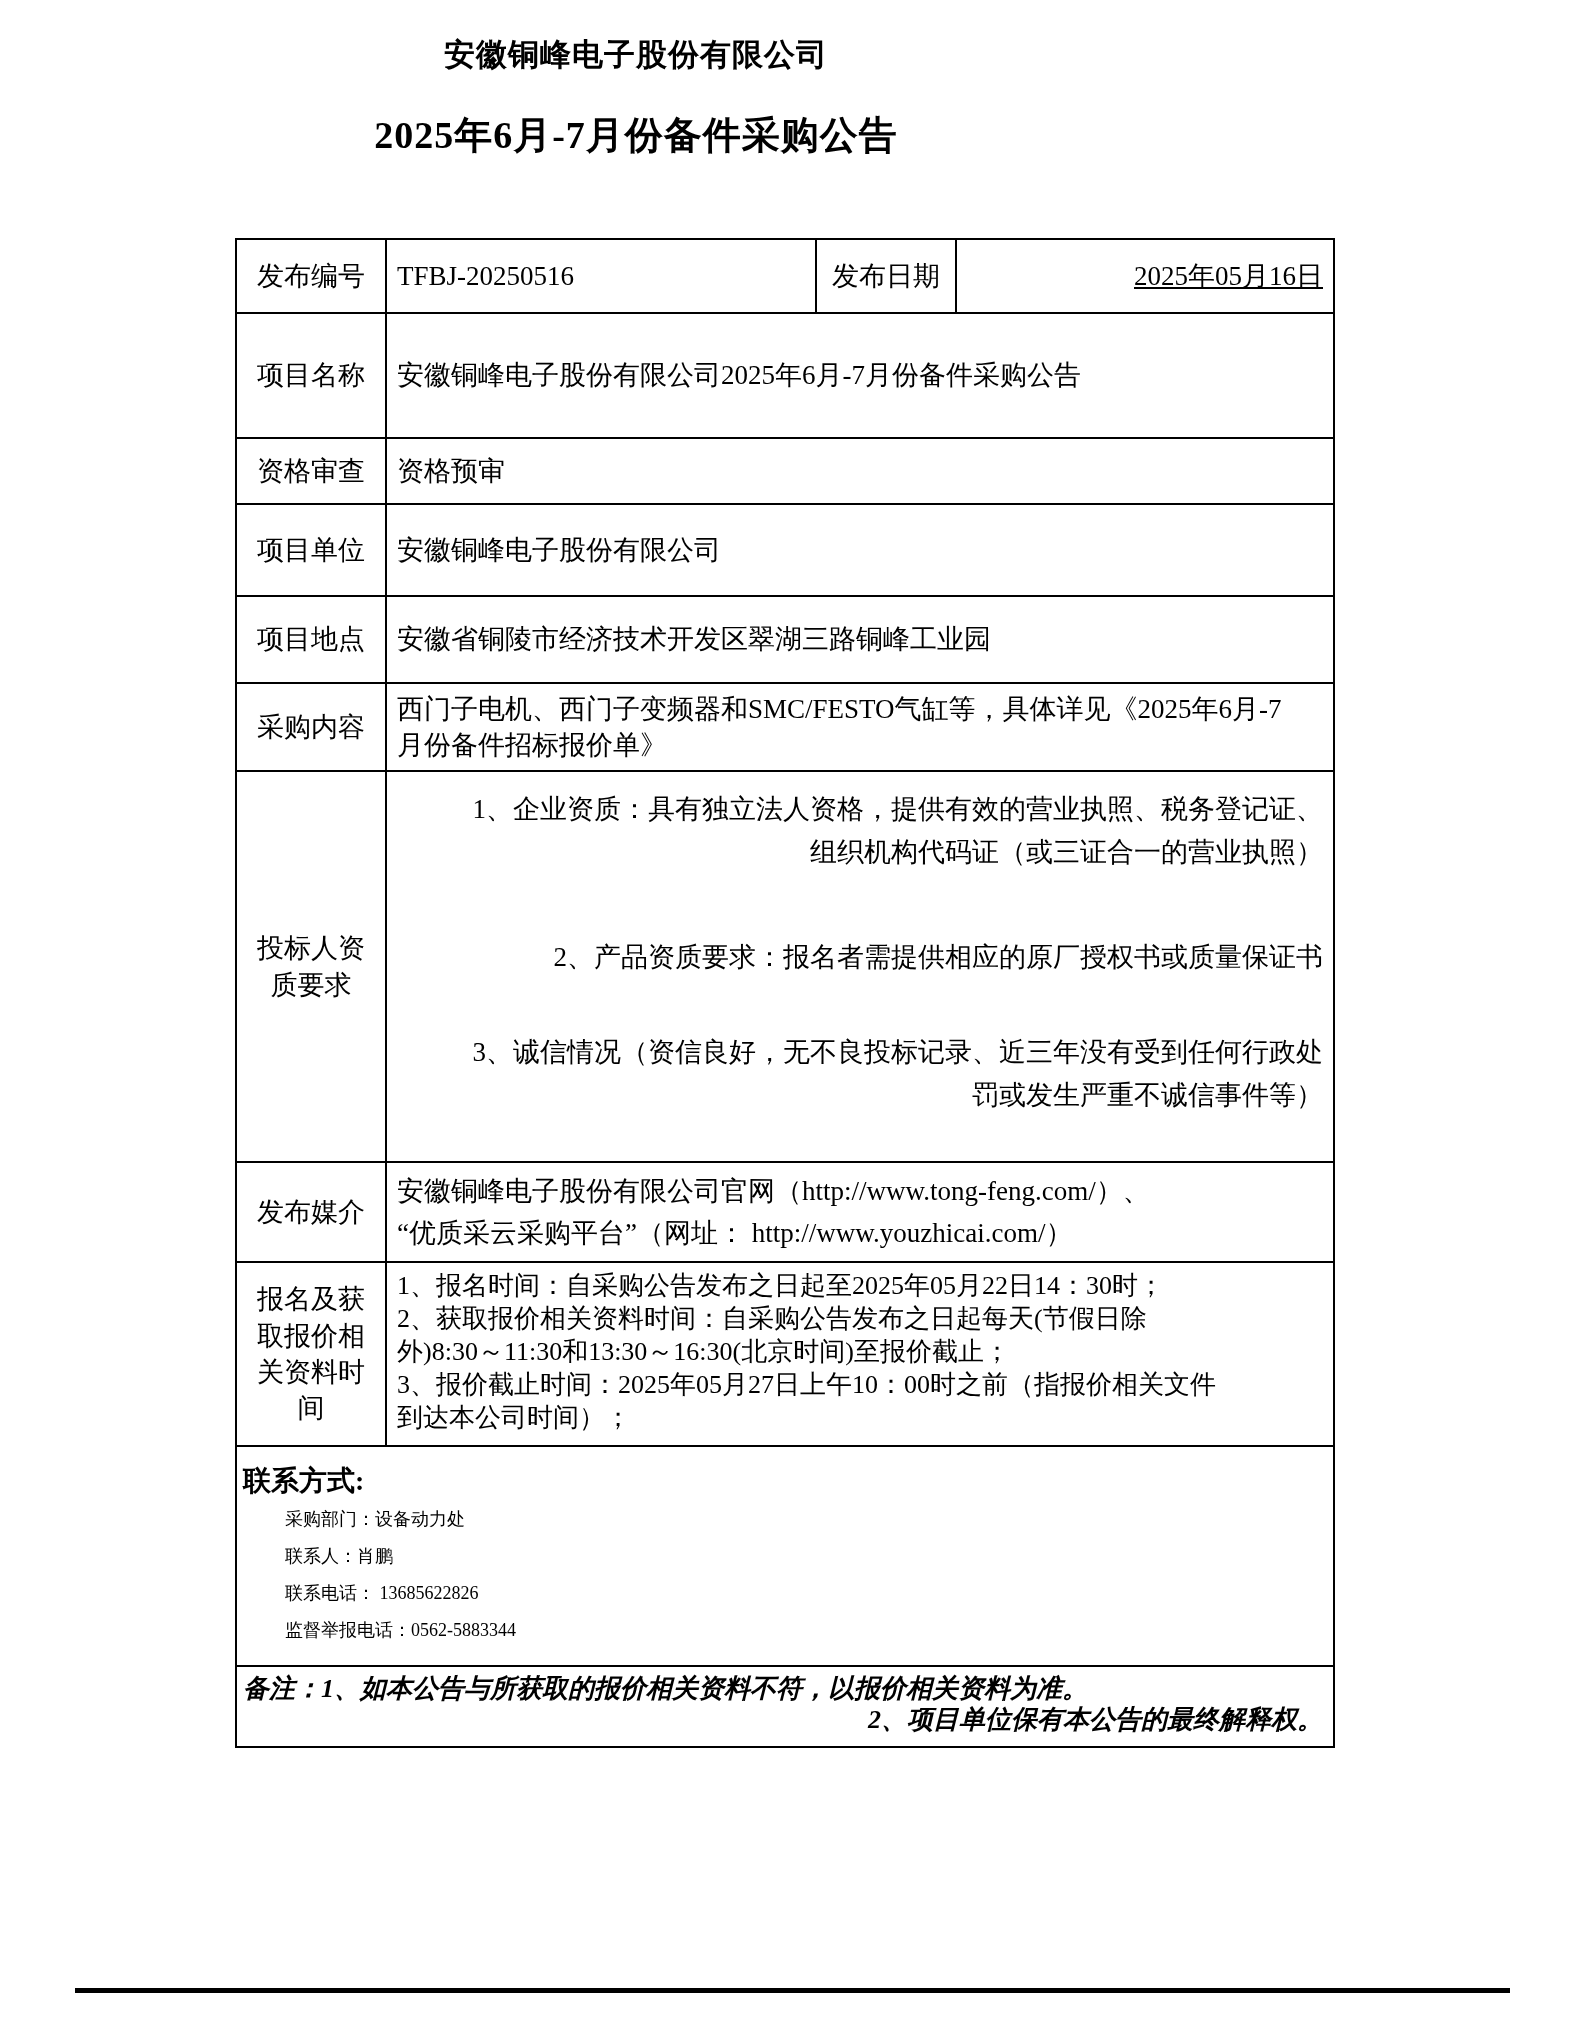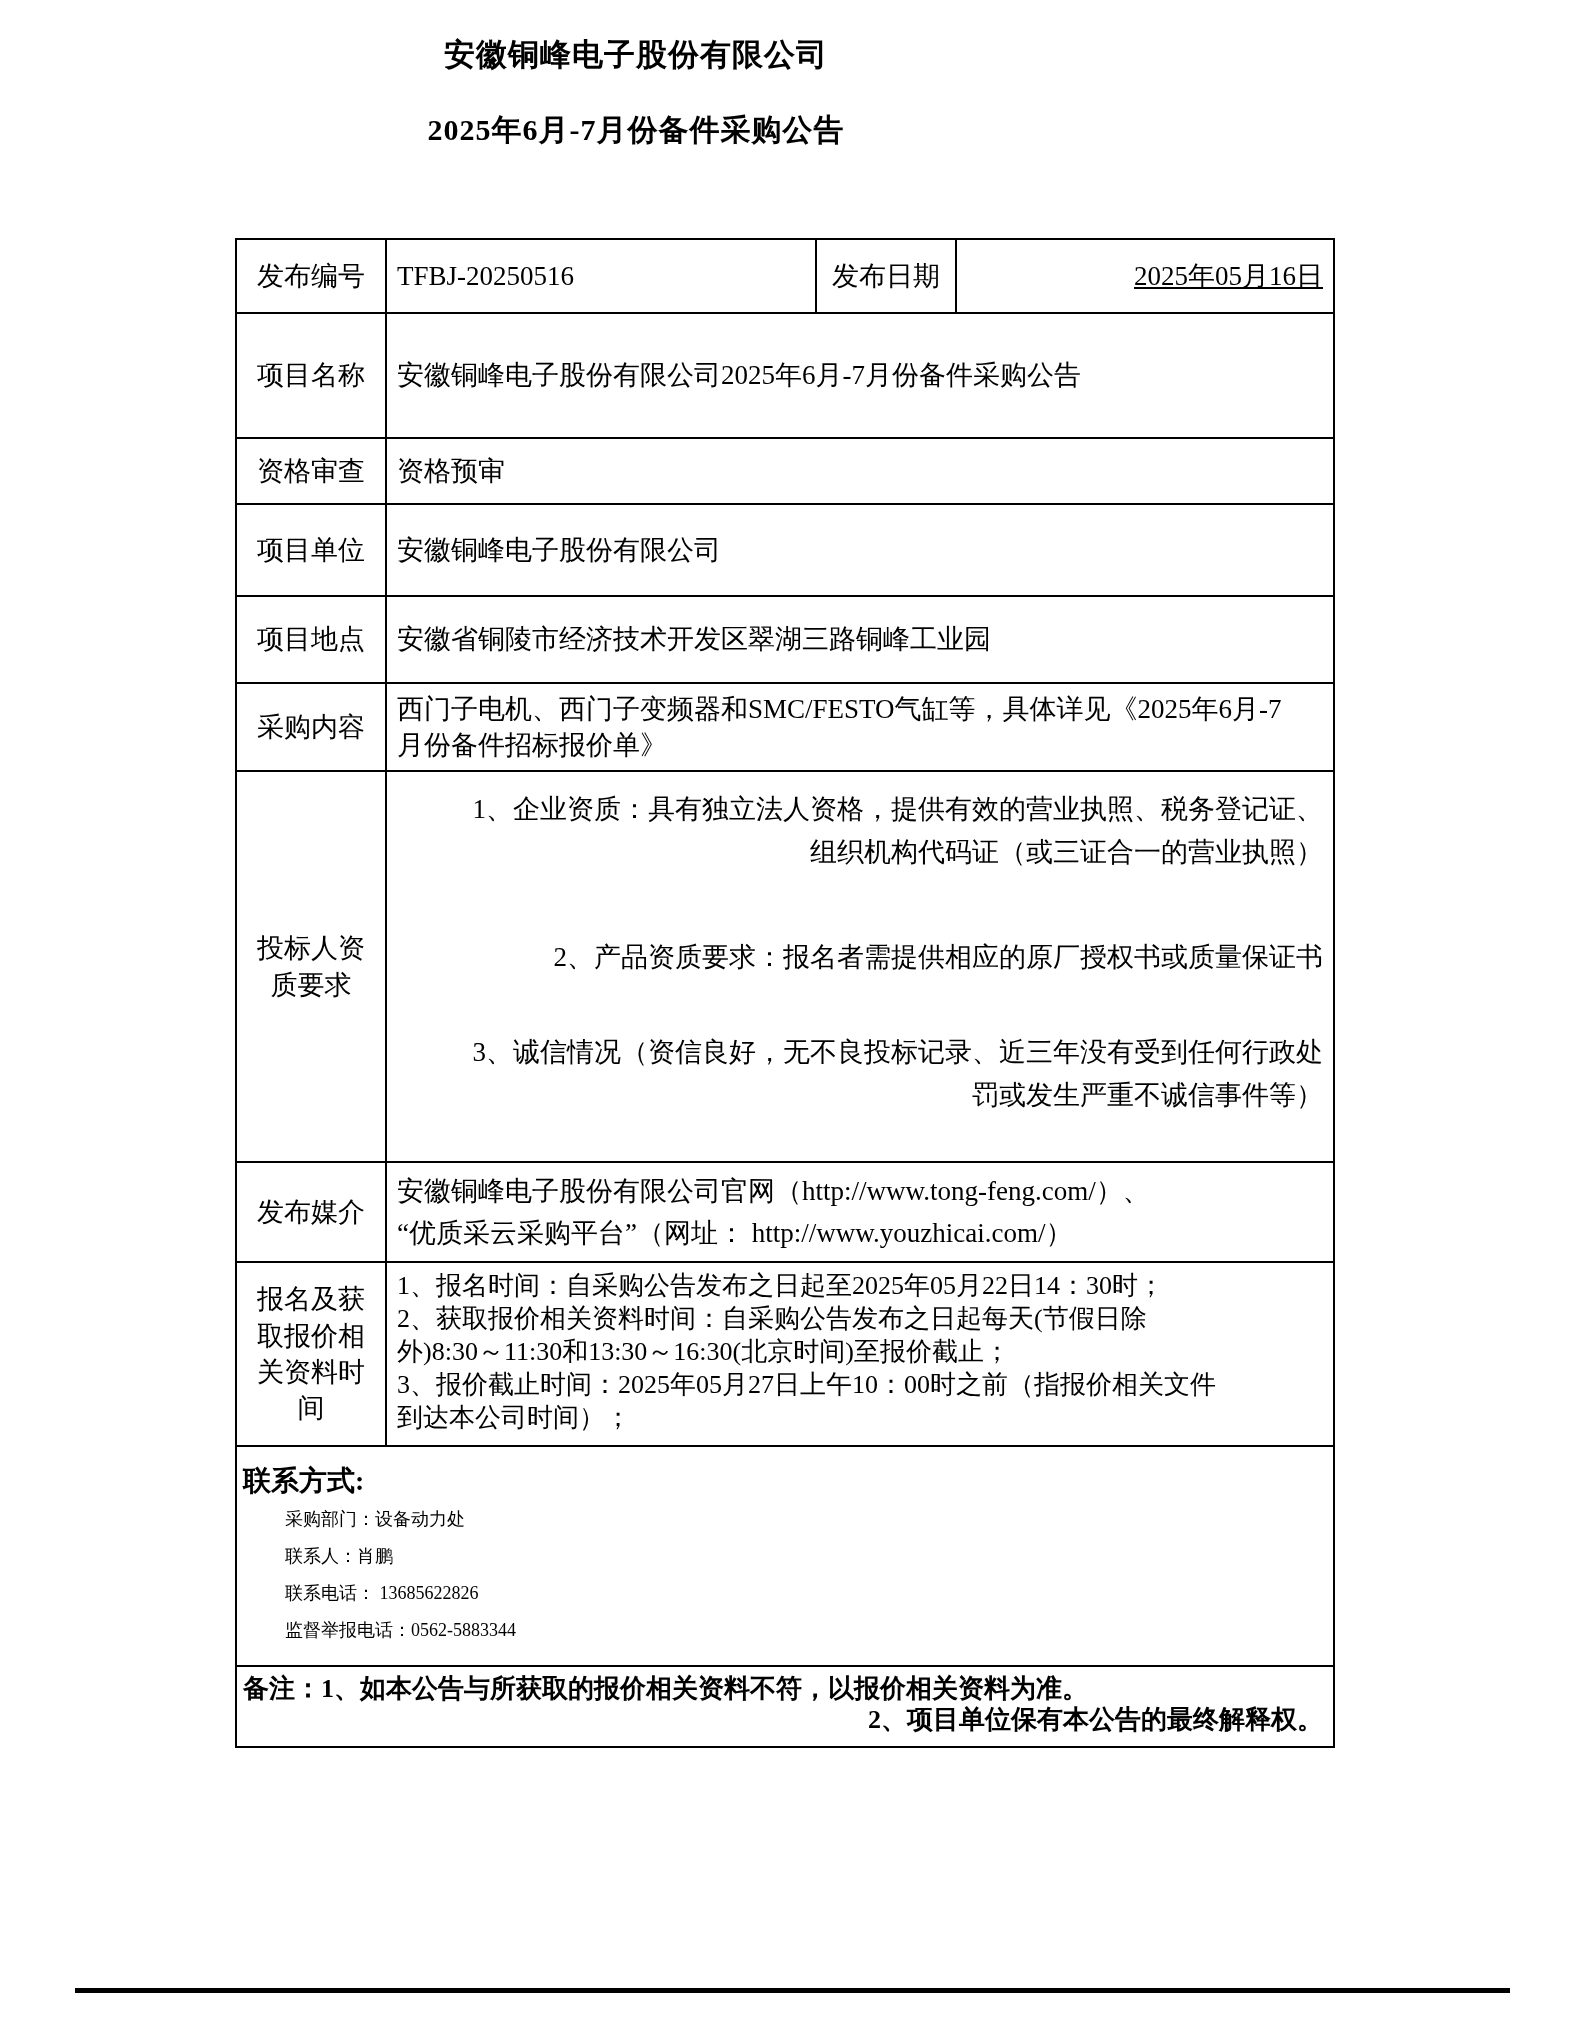--- a/index.html
+++ b/index.html
@@ -2,21 +2,21 @@
 <html><head>
 <meta charset="utf-8">
 <style>
   html,body{margin:0;padding:0;}
   body{
     width:1587px;height:2044px;position:relative;background:#ffffff;
     font-family:"Liberation Serif","DejaVu Serif",serif;color:#000;
   }
   .heading-wrap{position:absolute;left:0;top:0;width:1272px;text-align:center;}
   .doc-title{margin-top:34px;font-size:31px;font-weight:bold;letter-spacing:1px;}
-  .doc-subtitle{margin-top:34px;font-size:30px;font-weight:bold;letter-spacing:1px;}
+  .doc-subtitle{margin-top:34px;font-size:38px;font-weight:bold;letter-spacing:1px;}
 
   table.doc-table{
     position:absolute;left:235px;top:238px;width:1098px;
     border-collapse:collapse;table-layout:fixed;
   }
   table.doc-table td{
     border:2px solid #000;font-size:27px;line-height:1.35;
     padding:4px 10px;vertical-align:middle;overflow:hidden;
   }
   td.lbl{
@@ -29,21 +29,21 @@
   tr.r-meta td{height:64px;}
   tr.r-name td{height:115px;}
   tr.r-review td{height:56px;}
   tr.r-unit td{height:82px;}
   tr.r-loc td{height:77px;}
   tr.r-content td{height:78px;}
   tr.r-qual td{height:381px;vertical-align:top;}
   tr.r-media td{height:90px;}
   tr.r-signup td{height:172px;vertical-align:top;}
   tr.r-contact td{height:200px;vertical-align:top;margin-top:39px;}
-  tr.r-remarks td{height:69px;vertical-align:top;}
+  tr.r-remarks td{height:69px;vertical-align:top;font-style:italic;}
 
   tr.r-qual td.lbl,tr.r-signup td.lbl{vertical-align:middle;}
 
   .qual-item1{margin-top:12px;}
   .qual-item1 .cont{padding-left:105px;}
   .qual-item2{margin-top:62px;}
   .qual-item3{margin-top:52px;}
   .qual-item3 .cont{padding-left:33px;}
   .qual-cell div{line-height:43px;text-align:right;}
 

